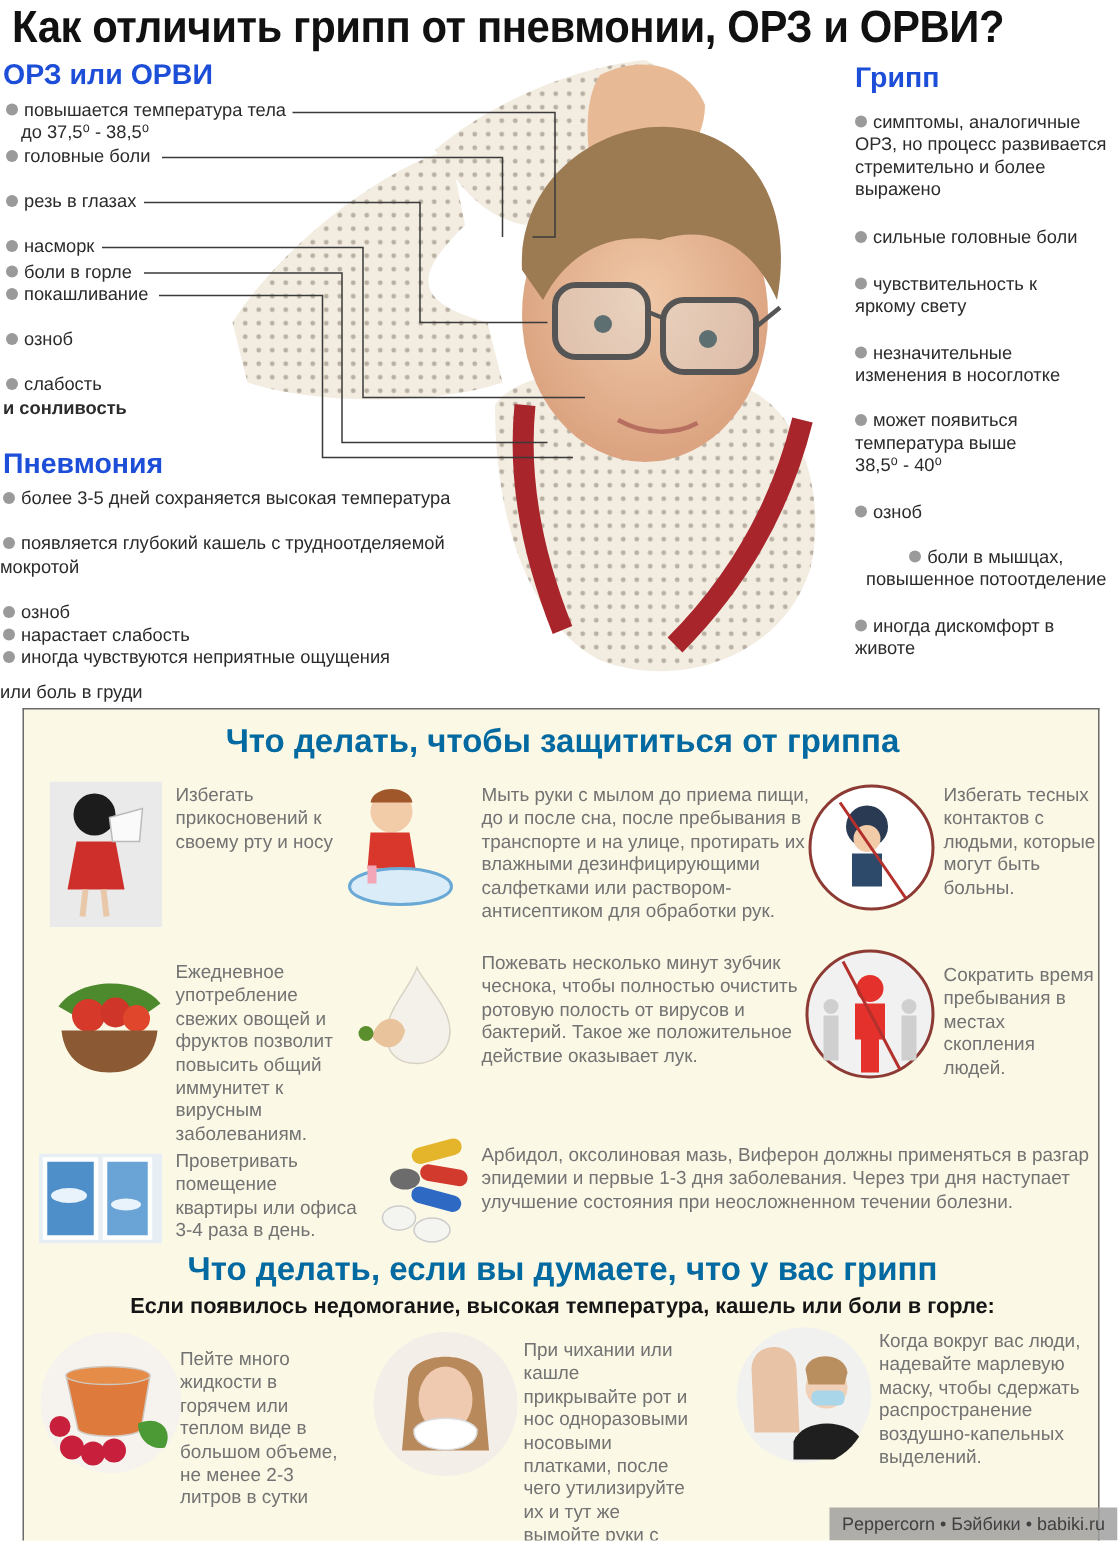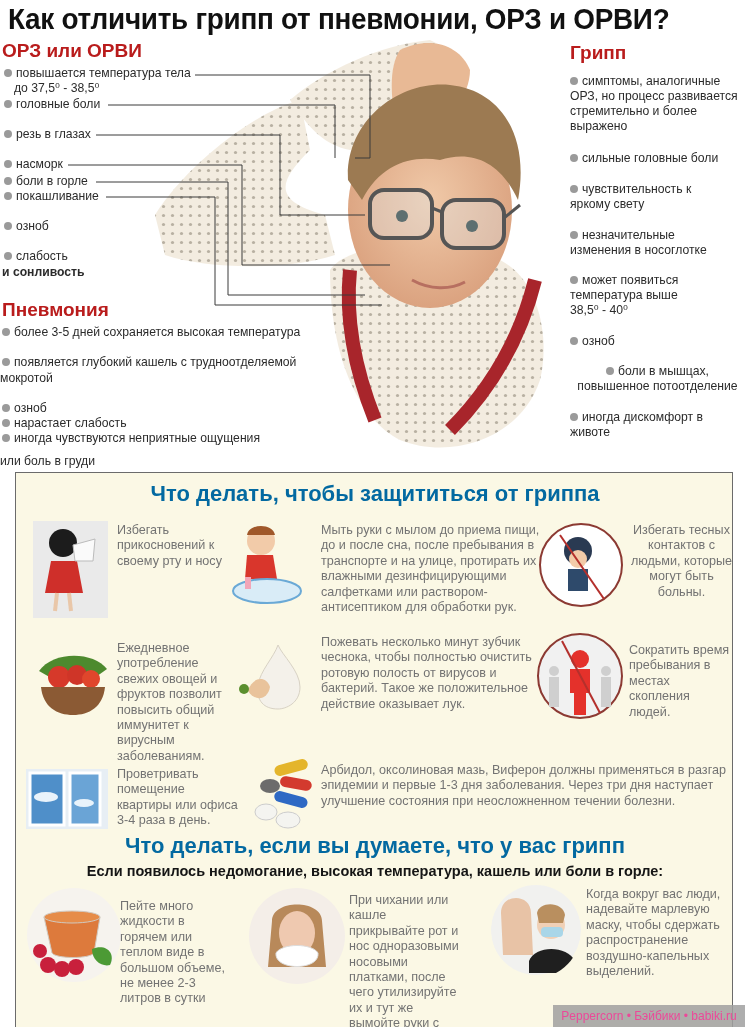--- a/index.html
+++ b/index.html
@@ -1,37 +1,37 @@
 <!DOCTYPE html>
 <html><head>
 <meta charset="utf-8">
 <style>
   * { box-sizing: border-box; margin: 0; padding: 0; }
   html, body { width: 745px; height: 1027px; overflow: hidden; background: #ffffff; }
   body { position: relative; font-family: "Liberation Sans", "DejaVu Sans", sans-serif; color: #2a2a2a; }
 
   .title { position: absolute; left: 8px; top: 2px; width: 737px; font-size: 30px; font-weight: bold; color: #111; letter-spacing: -0.3px; white-space: nowrap; font-family: "Liberation Sans", sans-serif; transform: scaleX(0.93); transform-origin: left top; }
 
-  .sec-head { position: absolute; font-weight: bold; color: #b91c1c; font-size: 19px; }
+  .sec-head { position: absolute; font-weight: bold; color: #1d4ed8; font-size: 19px; }
   .item { position: absolute; font-size: 12.2px; line-height: 15px; color: #2b2b2b; }
   .dot { display: inline-block; width: 8px; height: 8px; border-radius: 50%; background: #9a9a9a; margin-right: 4px; vertical-align: 0px; }
 
   
   .person { position: absolute; left: 150px; top: 40px; width: 420px; height: 420px; }
   .lines { position: absolute; left: 0; top: 0; width: 745px; height: 470px; pointer-events: none; }
 
   
   .panel { position: absolute; left: 15px; top: 472px; width: 718px; height: 560px; background: #fbf8e5; border: 1px solid #6b6b6b; border-bottom: none; }
   .panel-head { position: absolute; left: 0; width: 718px; text-align: center; font-weight: bold; color: #0369a1; font-size: 22px; }
   .panel-sub { position: absolute; left: 0; width: 718px; text-align: center; font-weight: bold; color: #151515; font-size: 14.5px; }
   .tip { position: absolute; font-size: 12.6px; line-height: 15.4px; color: #737373; }
   .pic { position: absolute; overflow: hidden; }
   .circle { border-radius: 50%; }
 
-  .watermark { position: absolute; left: 553px; top: 1005px; width: 192px; height: 22px; background: rgba(160,160,160,0.85); color: #ec4899; font-size: 12px; line-height: 22px; text-align: center; }
+  .watermark { position: absolute; left: 553px; top: 1005px; width: 192px; height: 22px; background: rgba(160,160,160,0.85); color: #404040; font-size: 12px; line-height: 22px; text-align: center; }
 </style>
 </head>
 <body>
 
 <div class="title">Как отличить грипп от пневмонии, ОРЗ и ОРВИ?</div>
 
 <svg class="person" viewBox="0 0 420 420">
   <defs>
     <pattern id="dots" width="9" height="9" patternUnits="userSpaceOnUse">
       <rect width="9" height="9" fill="#f3ece0"></rect>
@@ -133,21 +133,21 @@
   </svg>
   <div class="tip" style="left:305px; top:50px; width:225px;">Мыть руки с мылом до приема пищи, до и после сна, после пребывания в транспорте и на улице, протирать их влажными дезинфицирующими салфетками или раствором-антисептиком для обработки рук.</div>
 
   <svg class="pic circle" style="left:522px; top:48px; width:86px; height:88px;" viewBox="0 0 86 88">
     <circle cx="43" cy="44" r="41" fill="#ffffff" stroke="#8c3a33" stroke-width="2"></circle>
     <circle cx="40" cy="30" r="14" fill="#2a3a52"></circle>
     <circle cx="40" cy="38" r="9" fill="#f2cba9"></circle>
     <rect x="30" y="48" width="20" height="22" fill="#2e4a6b"></rect>
     <line x1="22" y1="14" x2="66" y2="78" stroke="#b4302c" stroke-width="2"></line>
   </svg>
-  <div class="tip" style="left:613px; top:50px; width:105px;text-align:center;">Избегать тесных контактов с людьми, которые могут быть больны.</div>
+  <div class="tip" style="left:613px; top:50px; width:105px;">Избегать тесных контактов с людьми, которые могут быть больны.</div>
 
   <svg class="pic" style="left:17px; top:168px; width:80px; height:80px;" viewBox="0 0 80 80">
     <rect width="80" height="80" fill="#fbf8e5"></rect>
     <path d="M6,30 C20,10 60,10 74,28 L60,38 L20,38 Z" fill="#4d8a2e"></path>
     <circle cx="26" cy="36" r="11" fill="#d6392a"></circle>
     <circle cx="44" cy="34" r="10" fill="#cf3528"></circle>
     <circle cx="58" cy="38" r="9" fill="#e0462c"></circle>
     <path d="M8,46 L72,46 C70,66 56,74 40,74 C24,74 10,66 8,46 Z" fill="#8b5a34"></path>
   </svg>
   <div class="tip" style="left:101px; top:168px; width:115px;">Ежедневное употребление свежих овощей и фруктов позволит повысить общий иммунитет к вирусным заболеваниям.</div>

